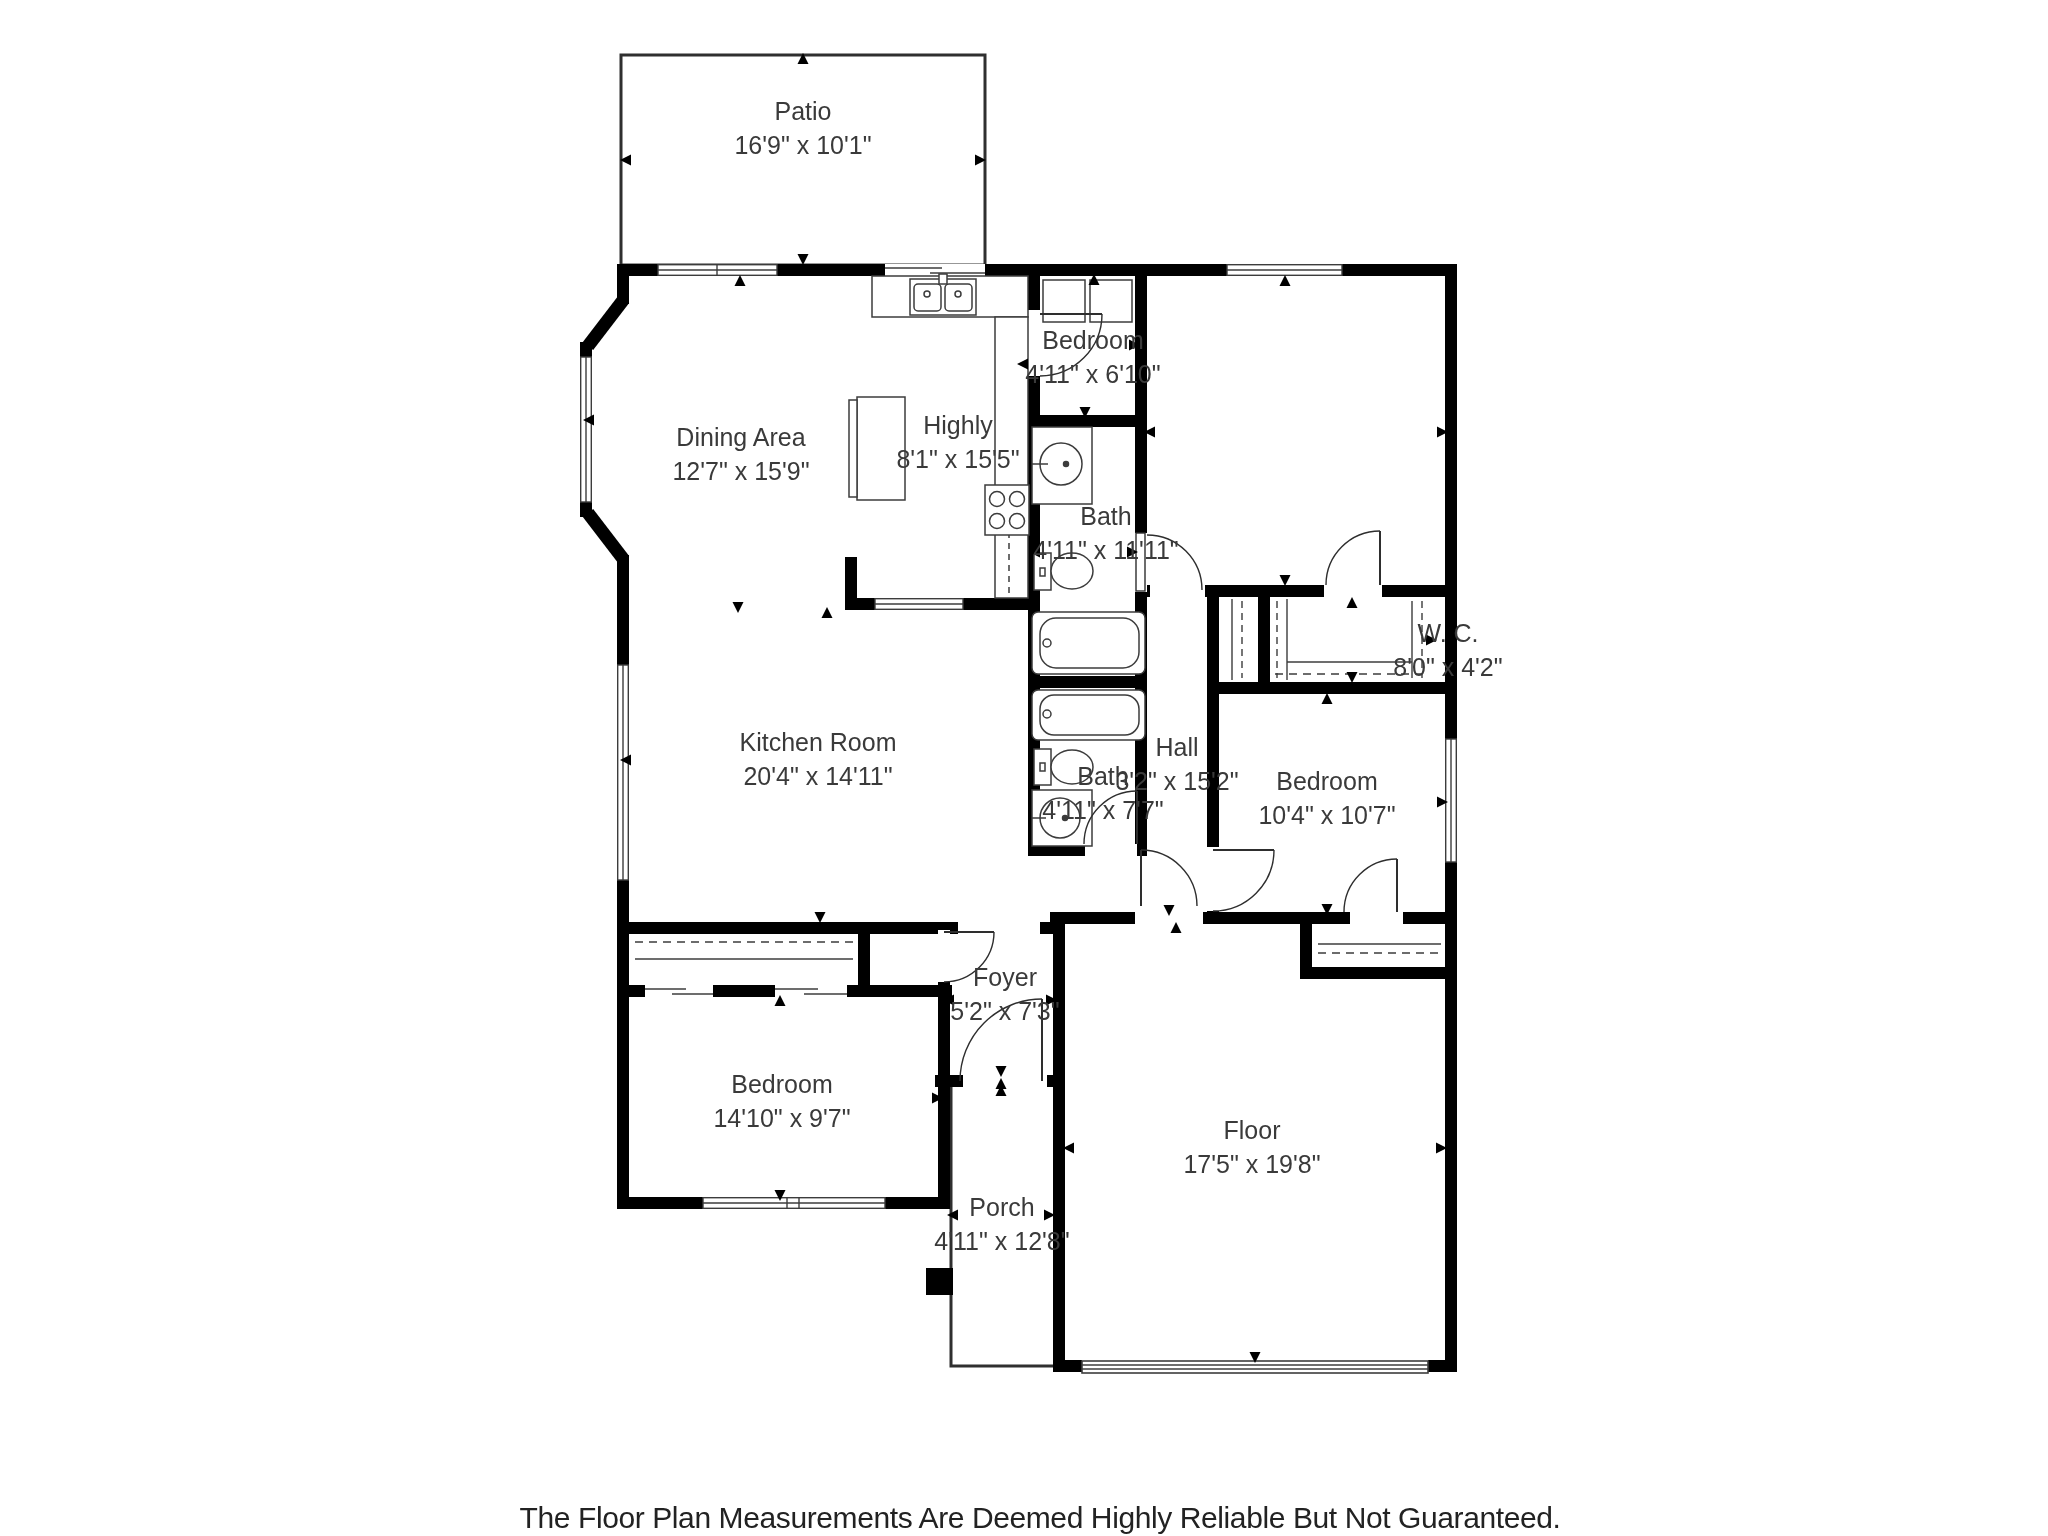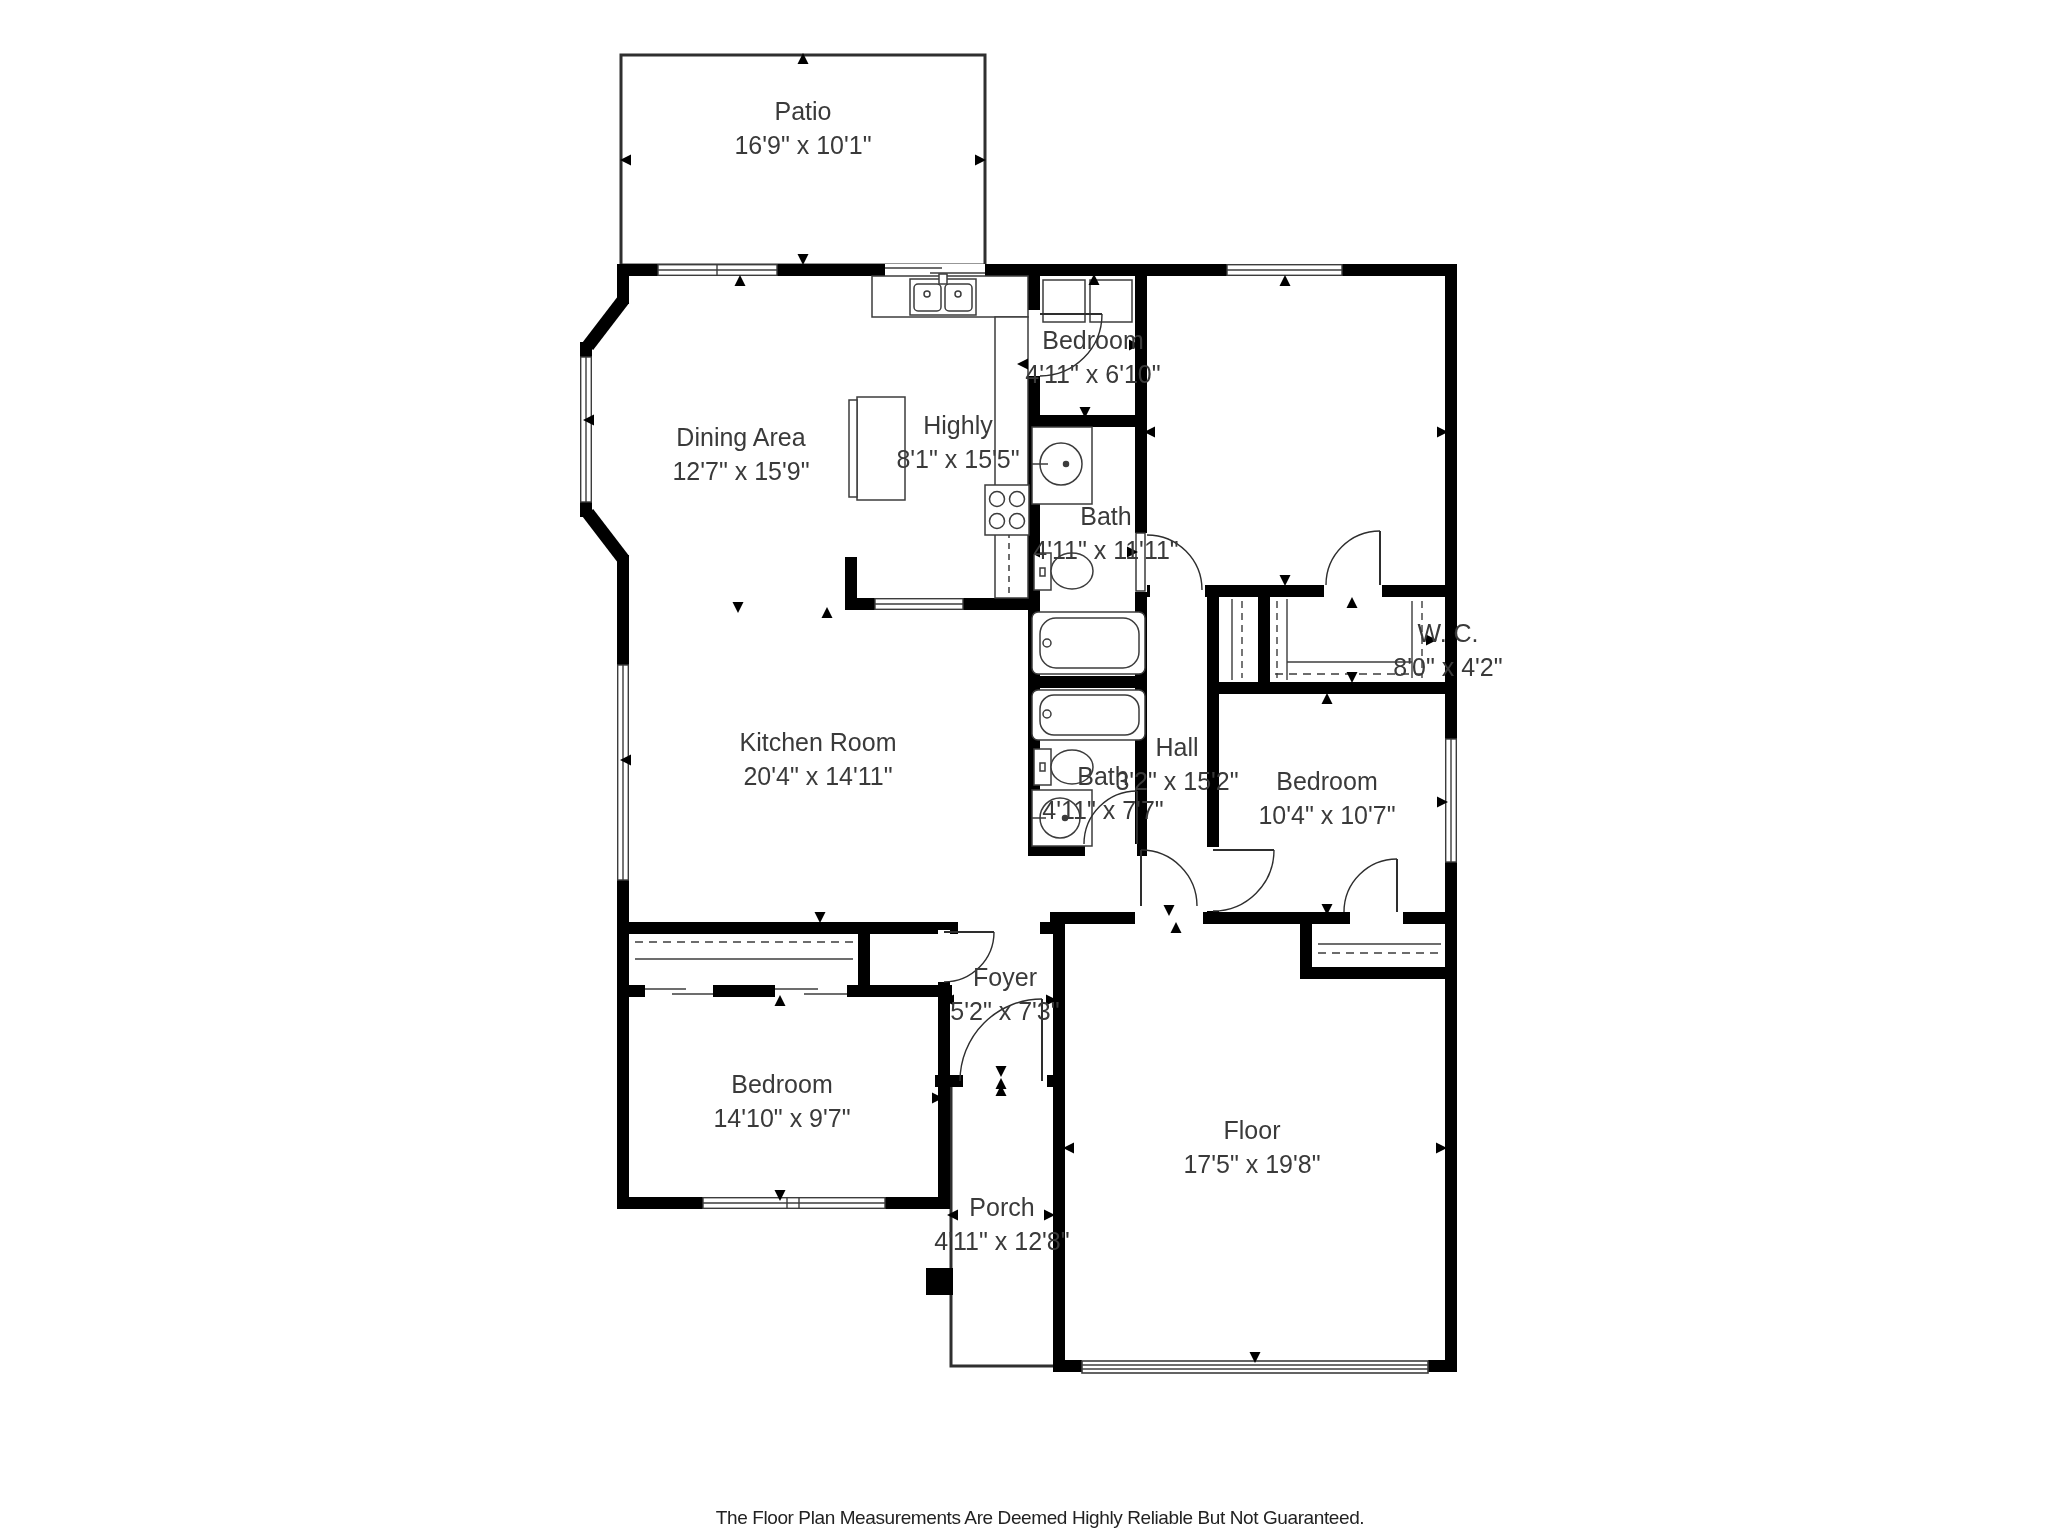--- a/index.html
+++ b/index.html
@@ -10,21 +10,21 @@
   body{font-family:"Liberation Sans","DejaVu Sans",sans-serif;position:relative;}
   .canvas{position:absolute;left:0;top:12px;width:2048px;height:1536px;}
   svg{position:absolute;left:0;top:0;}
   .room-label{
     position:absolute;transform:translate(-50%,-50%);
     text-align:center;color:var(--label);font-size:25px;line-height:34px;
     white-space:nowrap;pointer-events:none;z-index:5;
   }
   .footer-note{
     position:absolute;left:1040px;top:1506px;transform:translate(-50%,-50%);
-    color:var(--footer);font-size:19px;letter-spacing:-0.4px;white-space:nowrap;z-index:5;
+    color:var(--footer);font-size:30px;letter-spacing:-0.4px;white-space:nowrap;z-index:5;
   }
 </style>
 </head>
 <body>
 
 <div class="canvas">
 
 <svg width="2048" height="1536" viewBox="0 0 2048 1536">
   <defs>
     <path id="tick" d="M0,-7 L5.5,4 L-5.5,4 Z"></path>

